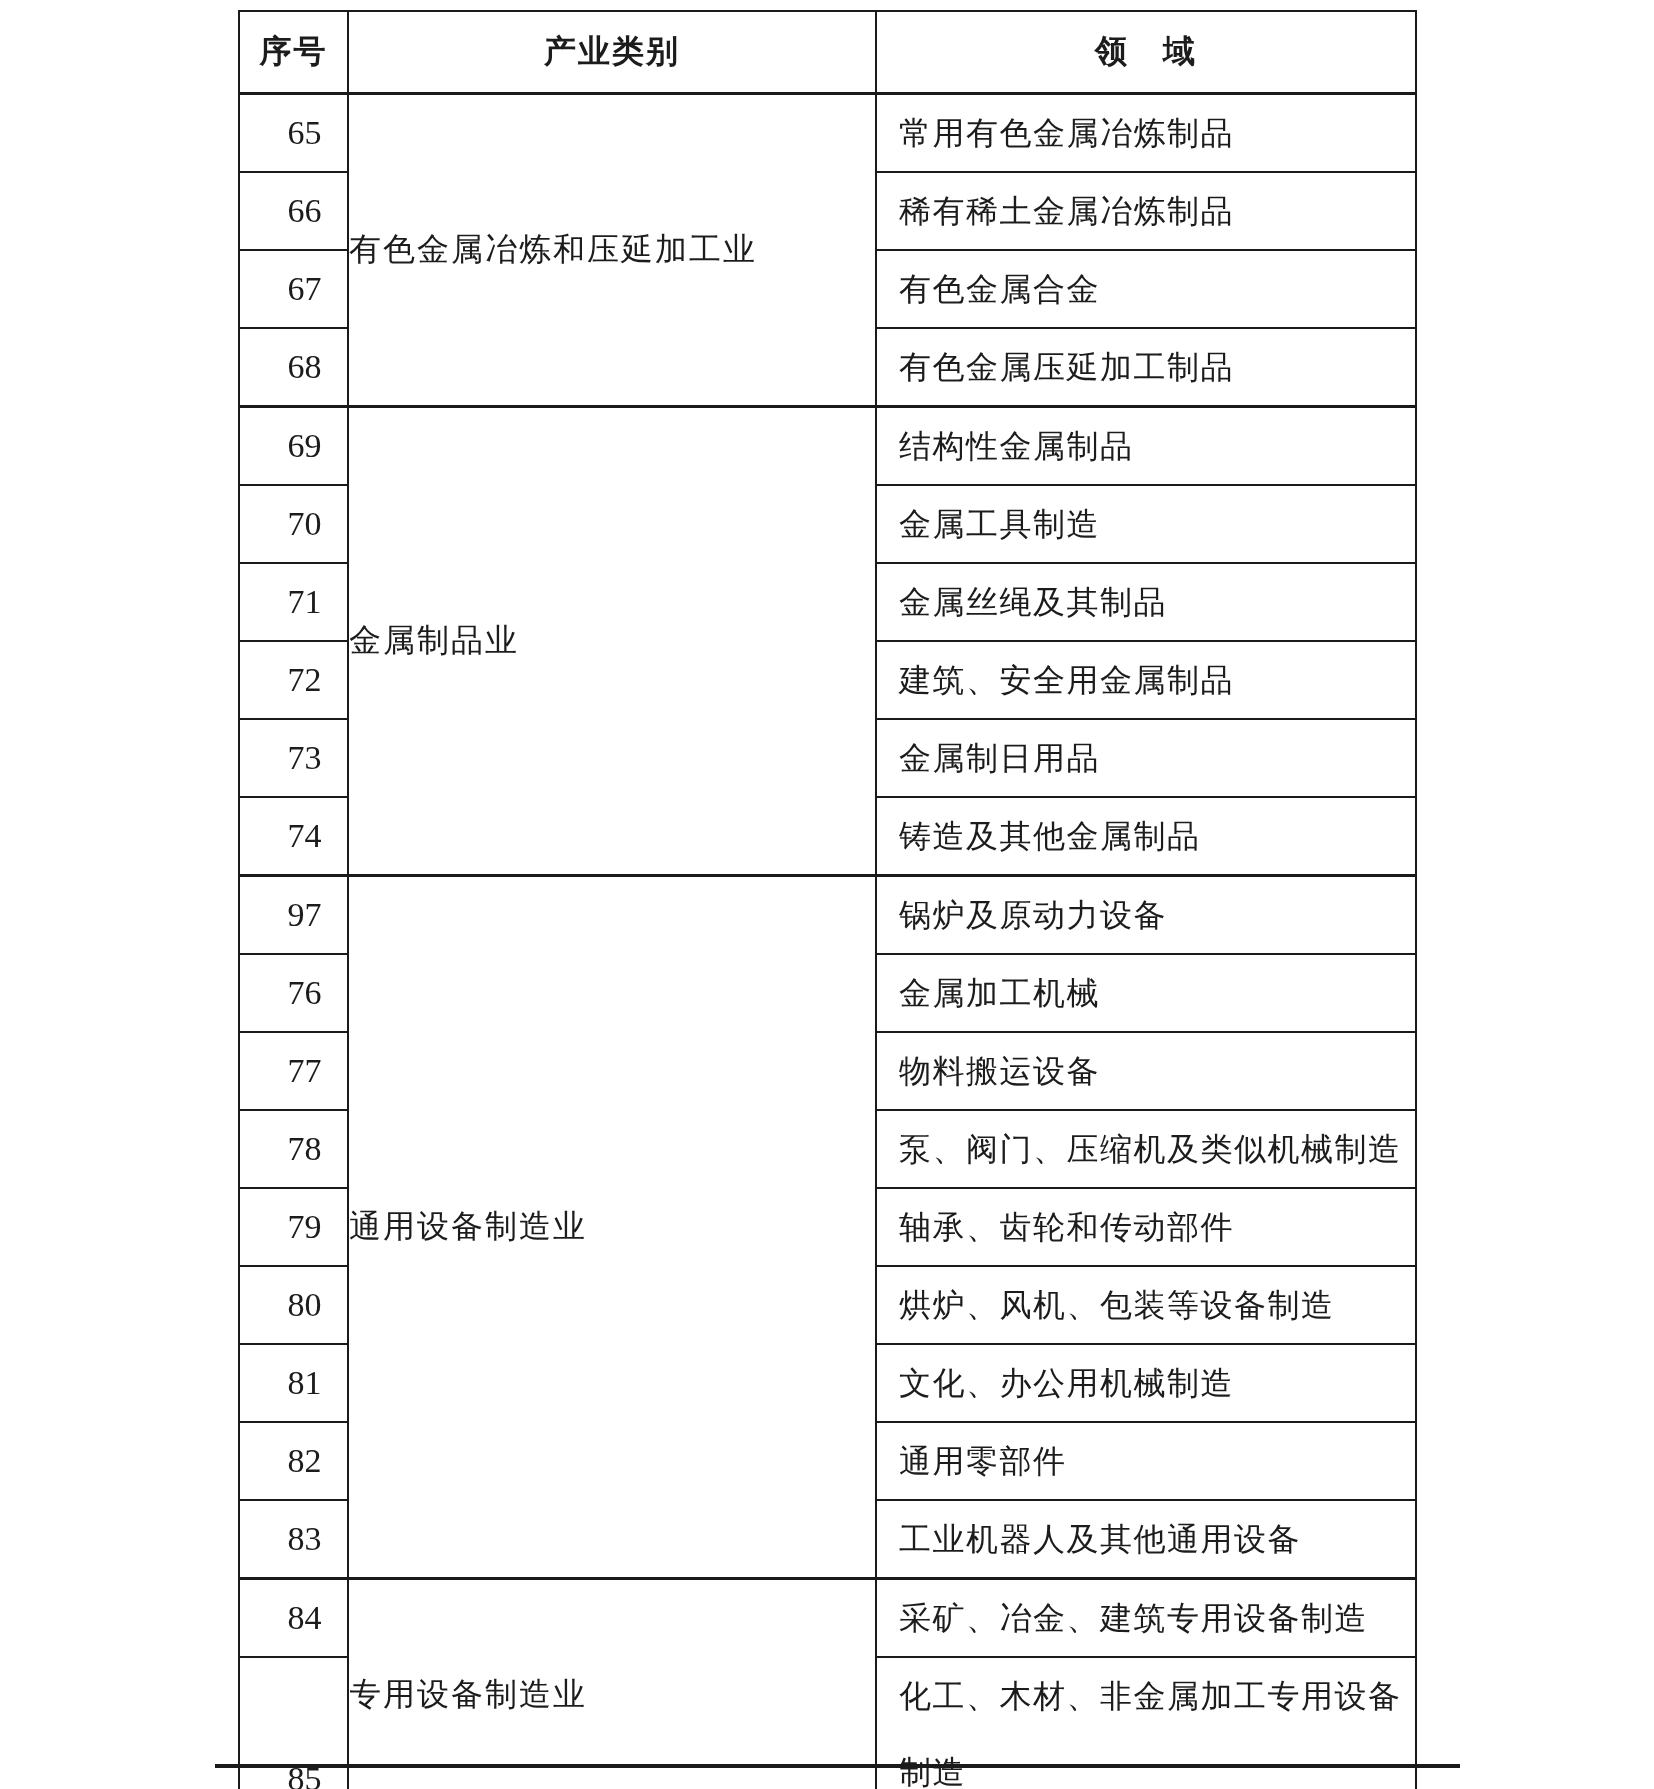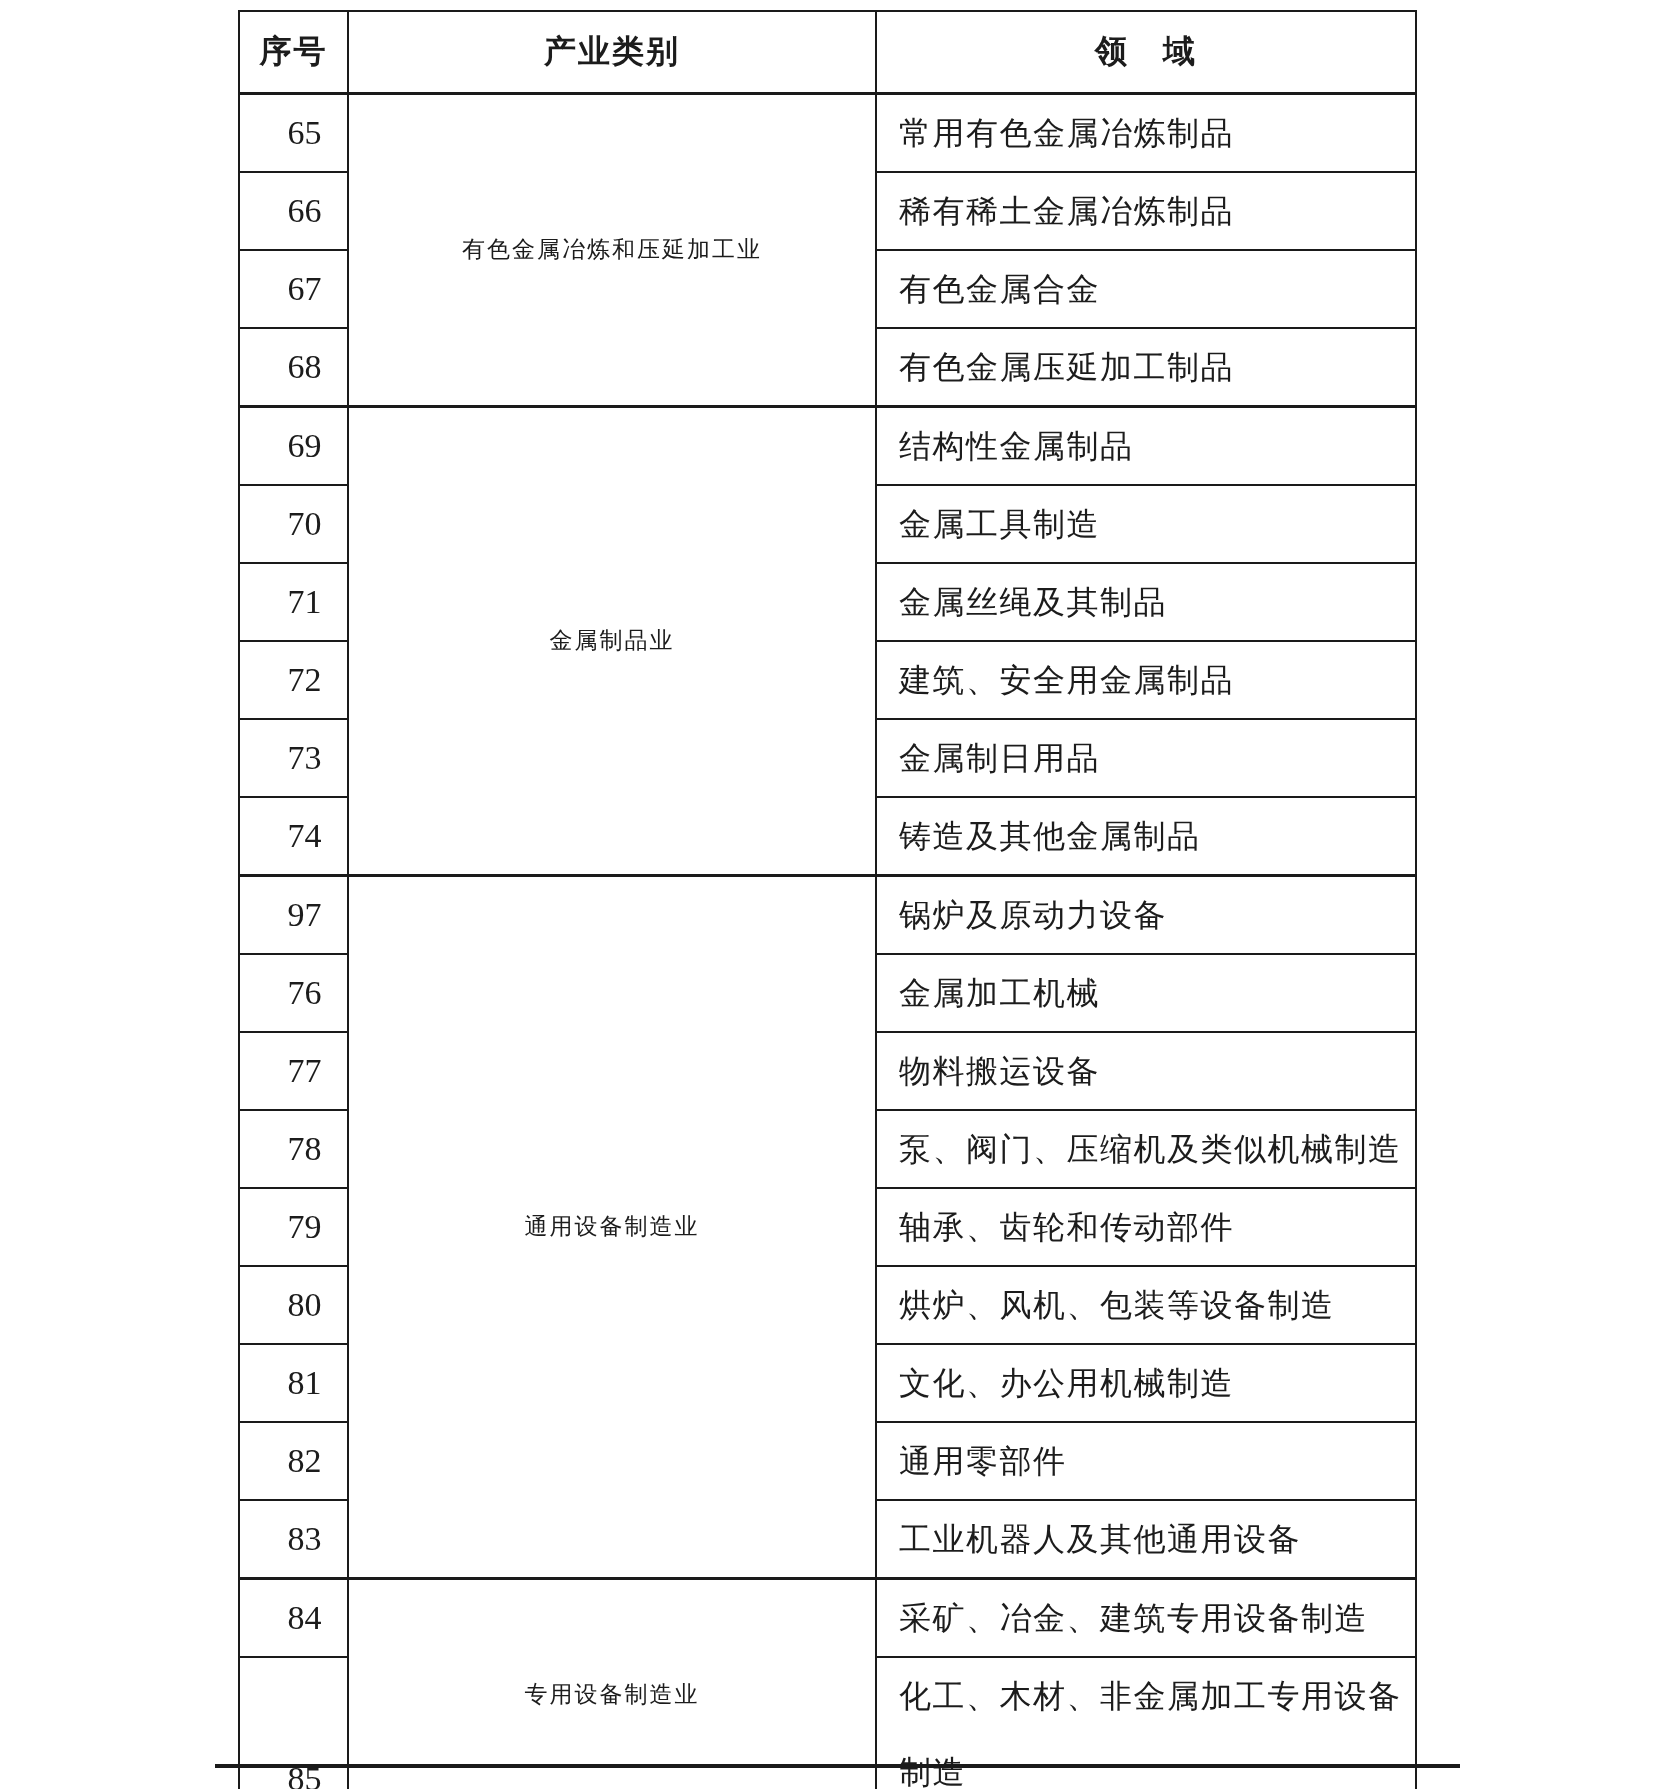--- a/index.html
+++ b/index.html
@@ -51,23 +51,23 @@
     text-align: center;
     vertical-align: middle;
     font-size: 34px;
     padding-left: 22px;
   }
   td.num-cell.bottom-num {
     vertical-align: bottom;
     padding-bottom: 12px;
   }
   td.category-cell {
-    text-align: center;
-    vertical-align: middle;
-    font-size: 23px;
+    text-align: left;
+    vertical-align: middle;
+    font-size: 32px;
     letter-spacing: 2px;
   }
   td.field-cell {
     text-align: left;
     vertical-align: middle;
     font-size: 32px;
     letter-spacing: 1.5px;
     line-height: 76px;
     padding: 0 8px 0 22px;
   }

